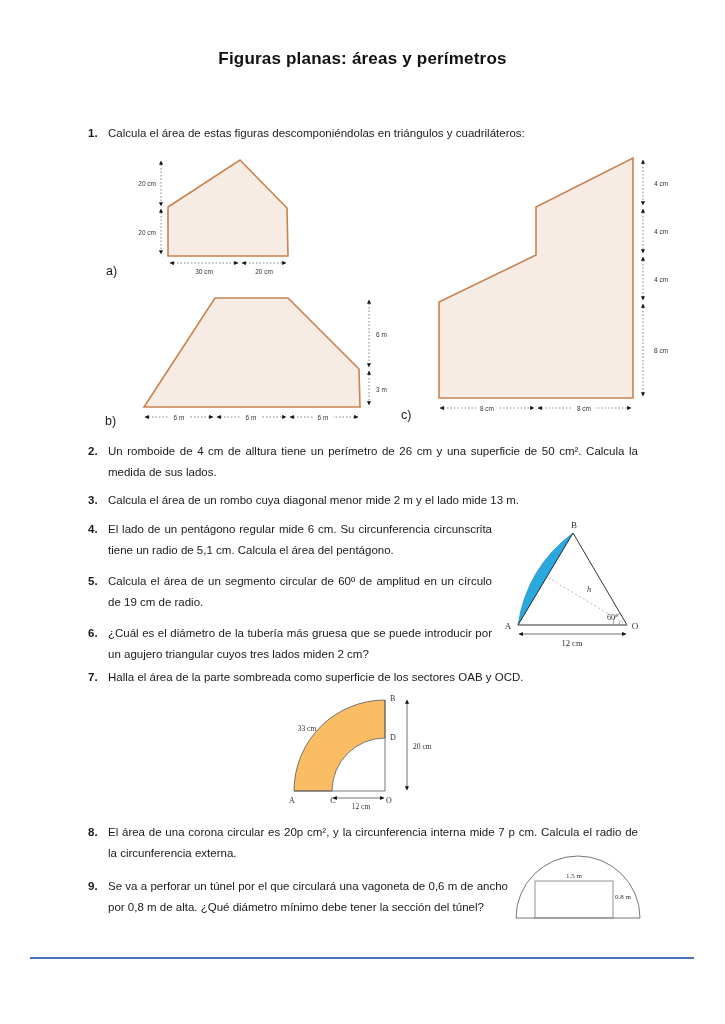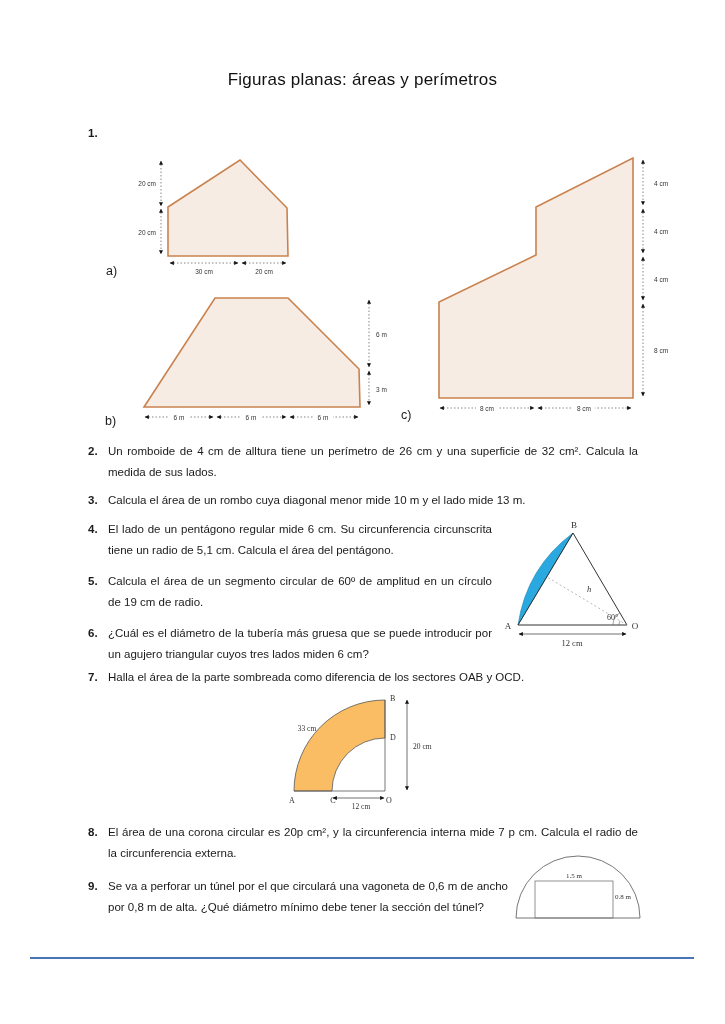--- a/index.html
+++ b/index.html
@@ -1,42 +1,43 @@
 <!DOCTYPE html>
 <html><head>
 <meta charset="utf-8">
 <style>
   html,body { margin:0; padding:0; background:#fff; }
   .page {
     position:relative; width:725px; height:1024px; background:#ffffff;
     font-family:"Liberation Sans", sans-serif; color:#1a1a1a; overflow:hidden;
   }
   .title {
-    position:absolute; top:70px; left:0; width:100%; text-align:center;
-    font-size:17px; font-weight:normal; color:#111; letter-spacing:0.2px;
+    position:absolute; top:49px; left:0; width:100%; text-align:center;
+    font-size:17px; font-weight:bold; color:#111; letter-spacing:0.2px;
   }
   .problem { position:absolute; display:flex; font-size:11.5px; line-height:20.5px; }
   .problem .num { font-weight:bold; width:20px; flex:none; }
   .problem .ptext { text-align:justify; }
   .problem .ptext.single { text-align:left; }
   .fig-tag { position:absolute; font-size:12.5px; color:#1a1a1a; }
   svg { position:absolute; overflow:visible; }
   svg text { font-family:"Liberation Sans", sans-serif; fill:#333; }
   svg text.serif { font-family:"Liberation Serif", serif; }
   .footer-rule { position:absolute; left:30px; top:957px; width:664px; height:2px; }
 </style>
 </head>
 <body>
 
 <div class="page">
 
   <div class="title">Figuras planas: áreas y perímetros</div>
 
   <div class="problem" style="left:88px; top:123px; width:560px;">
     <span class="num">1.</span>
+    <span class="ptext single">Calcula el área de estas figuras descomponiéndolas en triángulos y cuadriláteros:</span>
   </div>
 
   <svg style="left:130px; top:150px;" width="270" height="135" viewBox="0 0 270 135">
     <defs>
       <marker id="arrA" markerWidth="7" markerHeight="7" refX="5.5" refY="3" orient="auto-start-reverse">
         <path d="M0,0 L6,3 L0,6 Z" fill="#111"></path>
       </marker>
     </defs>
     <polygon points="110,10 157,58 158,106 38,106 38,57" fill="#F7ECE4" stroke="#C9824E" stroke-width="1.6"></polygon>
     <line x1="31" y1="11" x2="31" y2="56" stroke="#555" stroke-width="0.7" stroke-dasharray="1.5,2" marker-start="url(#arrA)" marker-end="url(#arrA)"></line>
@@ -92,37 +93,37 @@
     <line x1="113" y1="263" x2="206" y2="263" stroke="#555" stroke-width="0.7" stroke-dasharray="1.5,2" marker-start="url(#arrC)" marker-end="url(#arrC)"></line>
     <rect x="51" y="257" width="22" height="10" fill="#fff"></rect>
     <rect x="148" y="257" width="22" height="10" fill="#fff"></rect>
     <text x="62" y="265.5" font-size="6.5" text-anchor="middle">8 cm</text>
     <text x="159" y="265.5" font-size="6.5" text-anchor="middle">8 cm</text>
   </svg>
   <div class="fig-tag" style="left:401px; top:408px;">c)</div>
 
   <div class="problem" style="left:88px; top:441px; width:550px;">
     <span class="num">2.</span>
-    <span class="ptext">Un romboide de 4 cm de alltura tiene un perímetro de 26 cm y una superficie de 32 cm². Calcula la medida de sus lados.</span>
+    <span class="ptext">Un romboide de 4 cm de alltura tiene un perímetro de 26 cm y una superficie de 50 cm². Calcula la medida de sus lados.</span>
   </div>
   <div class="problem" style="left:88px; top:490px; width:560px;">
     <span class="num">3.</span>
-    <span class="ptext single">Calcula el área de un rombo cuya diagonal menor mide 10 m y el lado mide 13 m.</span>
+    <span class="ptext single">Calcula el área de un rombo cuya diagonal menor mide 2 m y el lado mide 13 m.</span>
   </div>
   <div class="problem" style="left:88px; top:519px; width:404px;">
     <span class="num">4.</span>
     <span class="ptext">El lado de un pentágono regular mide 6 cm. Su circunferencia circunscrita tiene un radio de 5,1 cm. Calcula el área del pentágono.</span>
   </div>
   <div class="problem" style="left:88px; top:571px; width:404px;">
     <span class="num">5.</span>
     <span class="ptext">Calcula el área de un segmento circular de 60º de amplitud en un círculo de 19 cm de radio.</span>
   </div>
   <div class="problem" style="left:88px; top:623px; width:404px;">
     <span class="num">6.</span>
-    <span class="ptext">¿Cuál es el diámetro de la tubería más gruesa que se puede introducir por un agujero triangular cuyos tres lados miden 6 cm?</span>
+    <span class="ptext">¿Cuál es el diámetro de la tubería más gruesa que se puede introducir por un agujero triangular cuyos tres lados miden 2 cm?</span>
   </div>
 
   <svg style="left:495px; top:515px;" width="180" height="140" viewBox="0 0 180 140">
     <defs>
       <marker id="arrT" markerWidth="7" markerHeight="7" refX="5.5" refY="3" orient="auto-start-reverse">
         <path d="M0,0 L6,3 L0,6 Z" fill="#111"></path>
       </marker>
     </defs>
     <path d="M23,110 L78,18 Q31.6,52.7 23,110 Z" fill="#29A9E0" stroke="#1B7FB0" stroke-width="0.6"></path>
     <polygon points="23,110 78,18 132,110" fill="none" stroke="#333" stroke-width="1"></polygon>
@@ -133,21 +134,21 @@
     <text x="112" y="105" font-size="8" class="serif">60°</text>
     <text x="79" y="13" font-size="9" class="serif" text-anchor="middle">B</text>
     <text x="13" y="114" font-size="9" class="serif" text-anchor="middle">A</text>
     <text x="140" y="114" font-size="9" class="serif" text-anchor="middle">O</text>
     <line x1="24" y1="119" x2="131" y2="119" stroke="#333" stroke-width="0.7" marker-start="url(#arrT)" marker-end="url(#arrT)"></line>
     <text x="77" y="131" font-size="8.5" class="serif" text-anchor="middle">12 cm</text>
   </svg>
 
   <div class="problem" style="left:88px; top:667px; width:560px;">
     <span class="num">7.</span>
-    <span class="ptext single">Halla el área de la parte sombreada como diferencia de los sectores OAB y OCD.</span>
+    <span class="ptext single">Halla el área de la parte sombreada como superficie de los sectores OAB y OCD.</span>
   </div>
 
   <svg style="left:285px; top:690px;" width="155" height="125" viewBox="0 0 155 125">
     <defs>
       <marker id="arrS" markerWidth="7" markerHeight="7" refX="5.5" refY="3" orient="auto-start-reverse">
         <path d="M0,0 L6,3 L0,6 Z" fill="#111"></path>
       </marker>
     </defs>
     <path d="M9,101 A91,91 0 0 1 100,10 L100,48 A53,53 0 0 0 47,101 Z" fill="#FBBD63" stroke="#555" stroke-width="0.8"></path>
     <line x1="9" y1="101" x2="100" y2="101" stroke="#555" stroke-width="0.8"></line>

